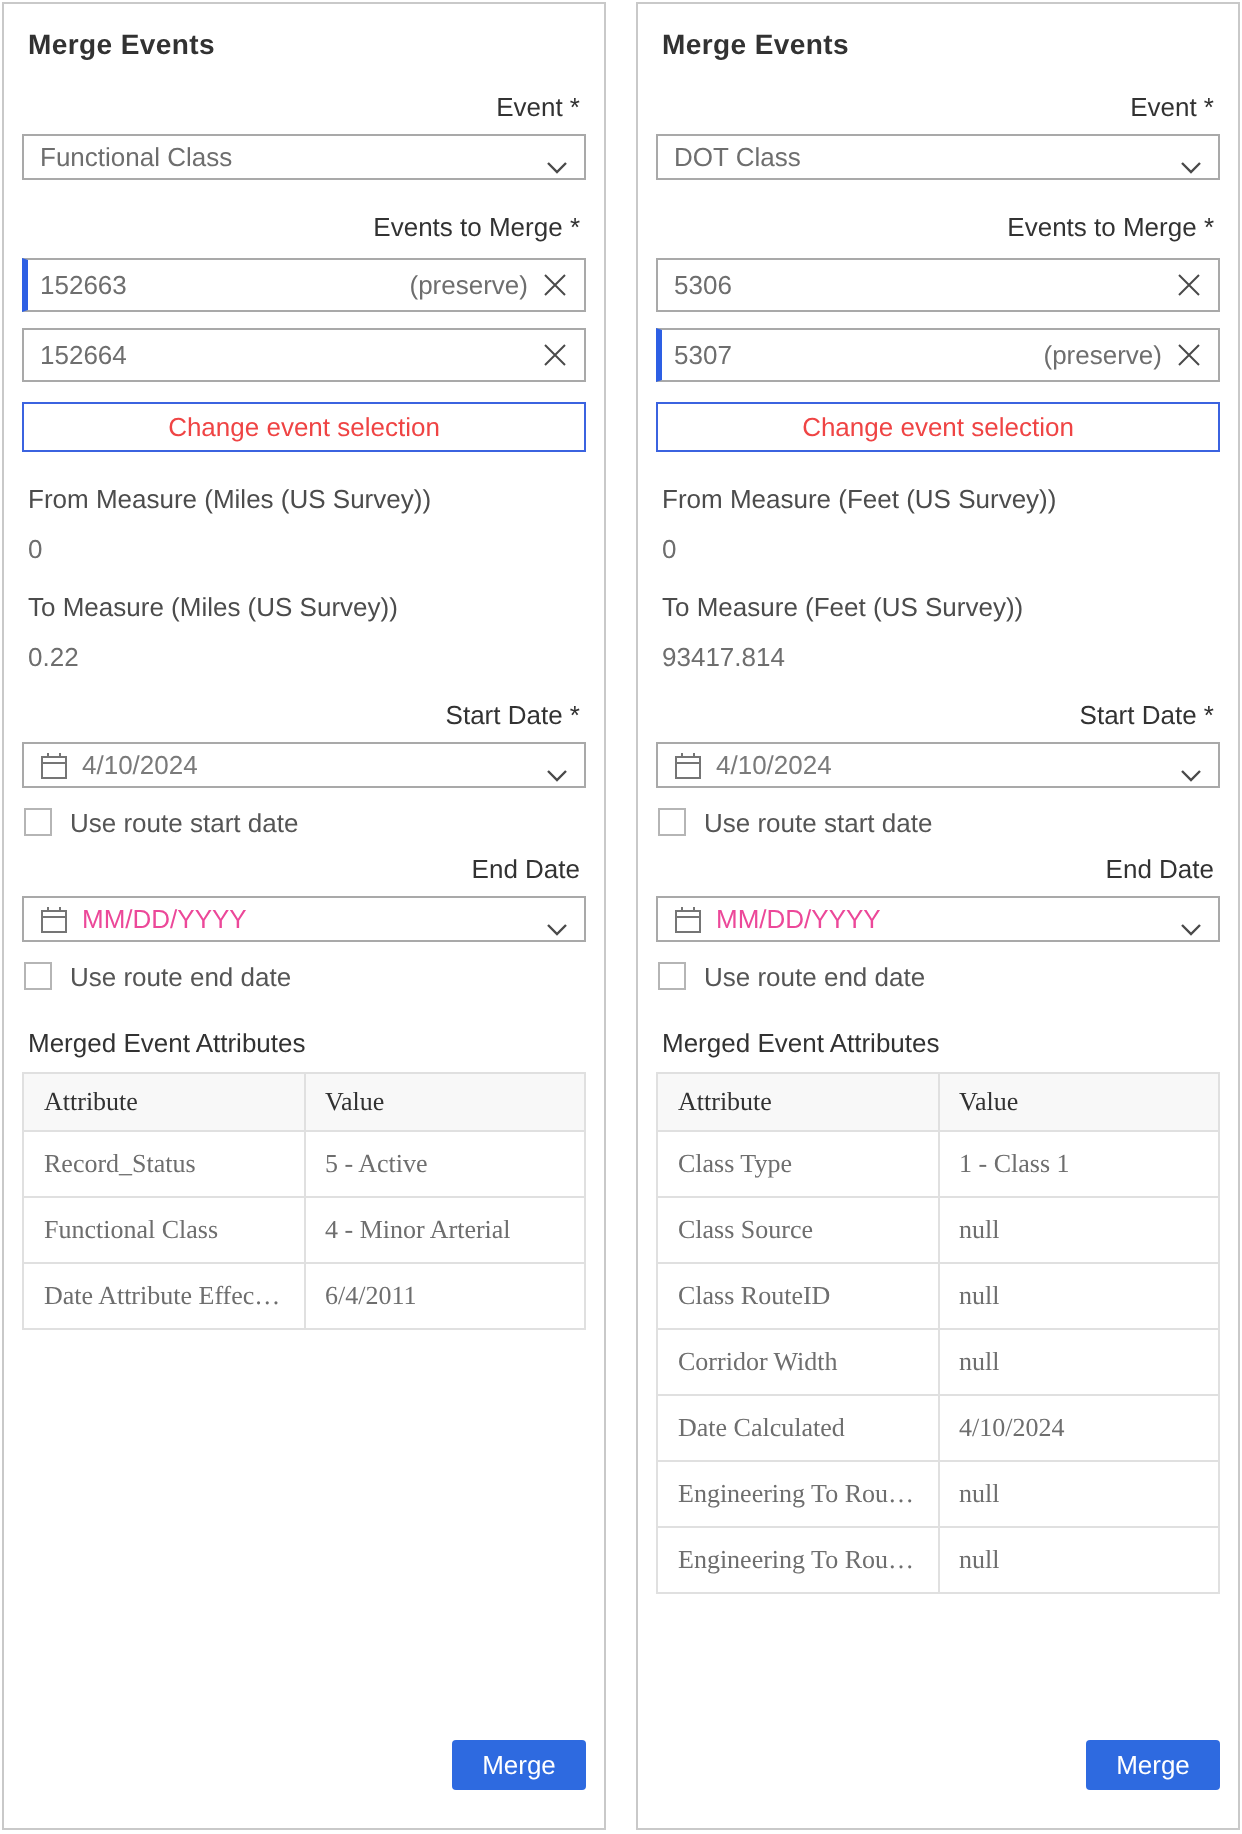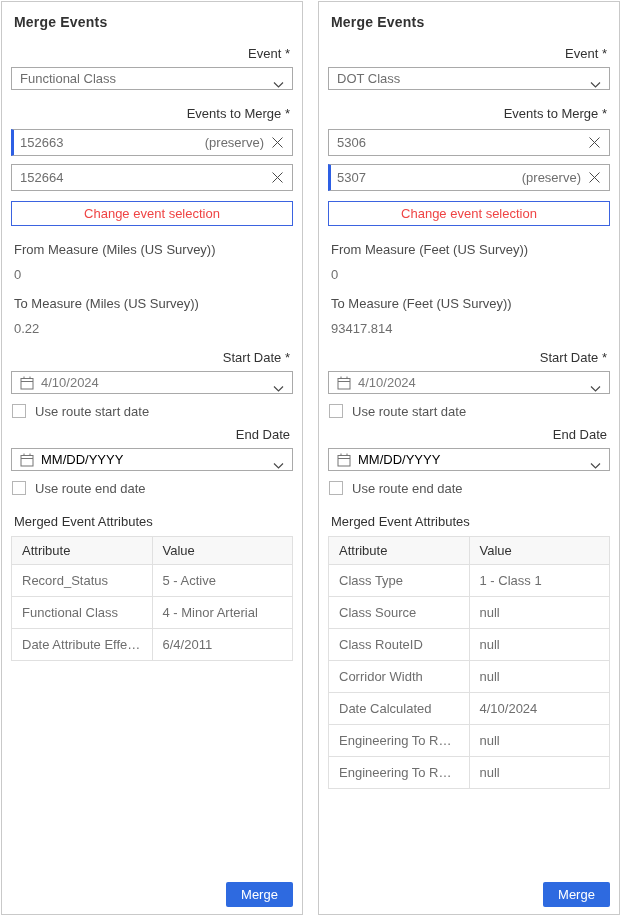--- a/index.html
+++ b/index.html
@@ -9,21 +9,21 @@
     font-family: "Liberation Sans", sans-serif;
     color: #323232;
     overflow: hidden;
   }
   .wrap { display: flex; gap: 15px; padding: 1px; height: 917px; }
   .panel {
     width: 346px; height: 914px;
     background: #fff;
     border: 1px solid #c9c9c9;
     display: flex; flex-direction: column;
-    padding: 12px 9px 5px 9px;
+    padding: 12px 9px 17px 9px;
   }
   .panel-title {
     font-size: 14px; font-weight: 700; color: #323232;
     margin: 0 3px 16px 3px; letter-spacing: .2px;
   }
   .field-label { font-size: 13px; color: #323232; margin: 0 3px 6px 3px; text-align: right; }
   .field-label.mb8 { margin-bottom: 8px; }
 
   
   .select {
@@ -56,37 +56,37 @@
 
   .measure-label { font-size: 13px; color: #4c4c4c; margin: 0 3px 10px 3px; }
   .measure-value { font-size: 13px; color: #6e6e6e; margin: 0 3px 14px 3px; }
 
   .date-input {
     height: 23px; border: 1px solid #a9a9a9; background: #fff;
     display: flex; align-items: center;
     padding: 0 8px; margin-bottom: 8px; cursor: pointer;
   }
   .date-input .date-text { font-size: 13px; color: #7a7a7a; flex: 1; margin-left: 7px; }
-  .date-input .date-text.placeholder { color: #000000; }
+  .date-input .date-text.placeholder { color: #ec4899; }
   .cal-icon { width: 14px; height: 14px; flex: 0 0 auto; }
   .chev { width: 11px; height: 8px; flex: 0 0 auto; }
 
   .checkbox-row {
     display: flex; align-items: center; margin: 0 0 7px 1px; height: 18px;
   }
   .checkbox-row.last { margin-bottom: 17px; }
   .checkbox {
     width: 14px; height: 14px; border: 1px solid #b5b5b5; background: #fff;
     flex: 0 0 auto; cursor: pointer;
   }
   .checkbox-label { font-size: 13px; color: #555; margin-left: 9px; }
 
   .attrs-label { font-size: 13px; color: #323232; margin: 0 3px 7px 3px; }
 
-  table.attrs { width: 100%; border-collapse: collapse; table-layout: fixed; }
+  table.attrs { width: 100%; border-collapse: collapse; table-layout: fixed; font-family: Liberation Serif, serif; }
   table.attrs th, table.attrs td {
     border: 1px solid #e0e0e0; font-weight: 400; text-align: left;
     font-size: 13px; overflow: hidden; white-space: nowrap; text-overflow: ellipsis;
   }
   table.attrs th { background: #f8f8f8; color: #323232; padding: 6px 10px; }
   table.attrs td { color: #6e6e6e; padding: 8px 10px; }
 
   .panel-footer { margin-top: auto; display: flex; justify-content: flex-end; padding: 0 0 2px 0; }
   .merge-btn {
     background: #2e6ae0; color: #fff; border: none; border-radius: 2px;

